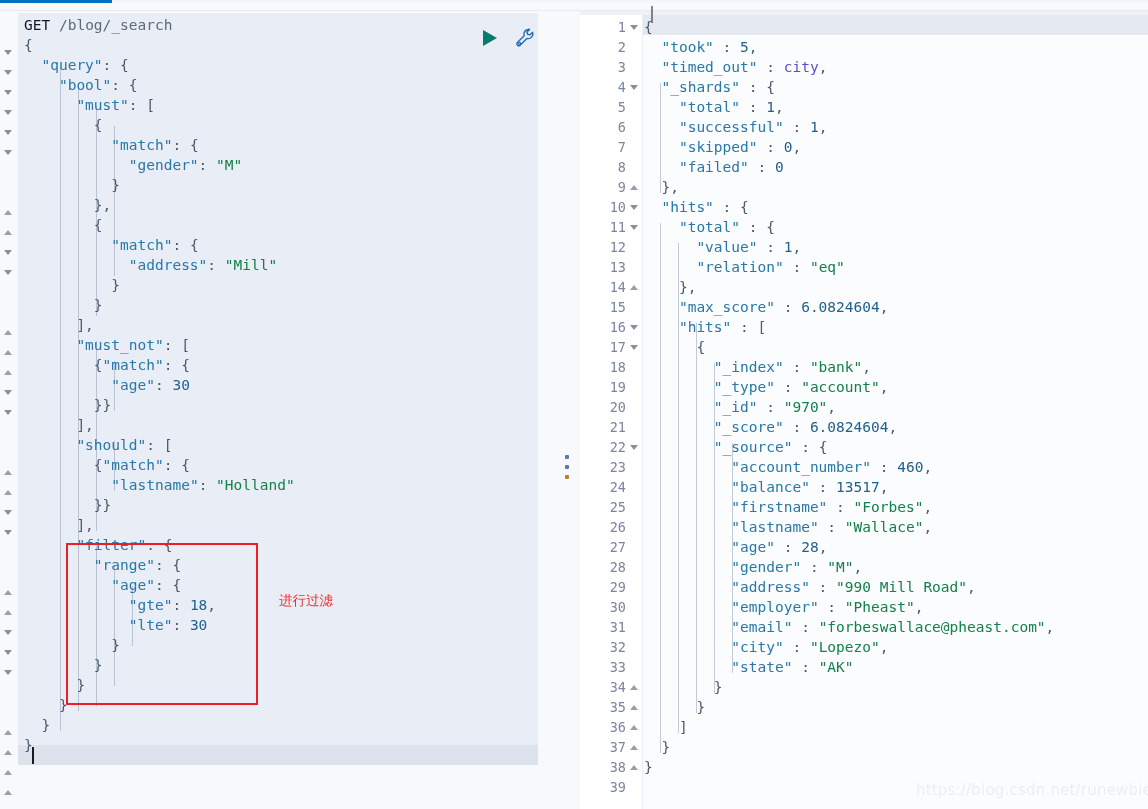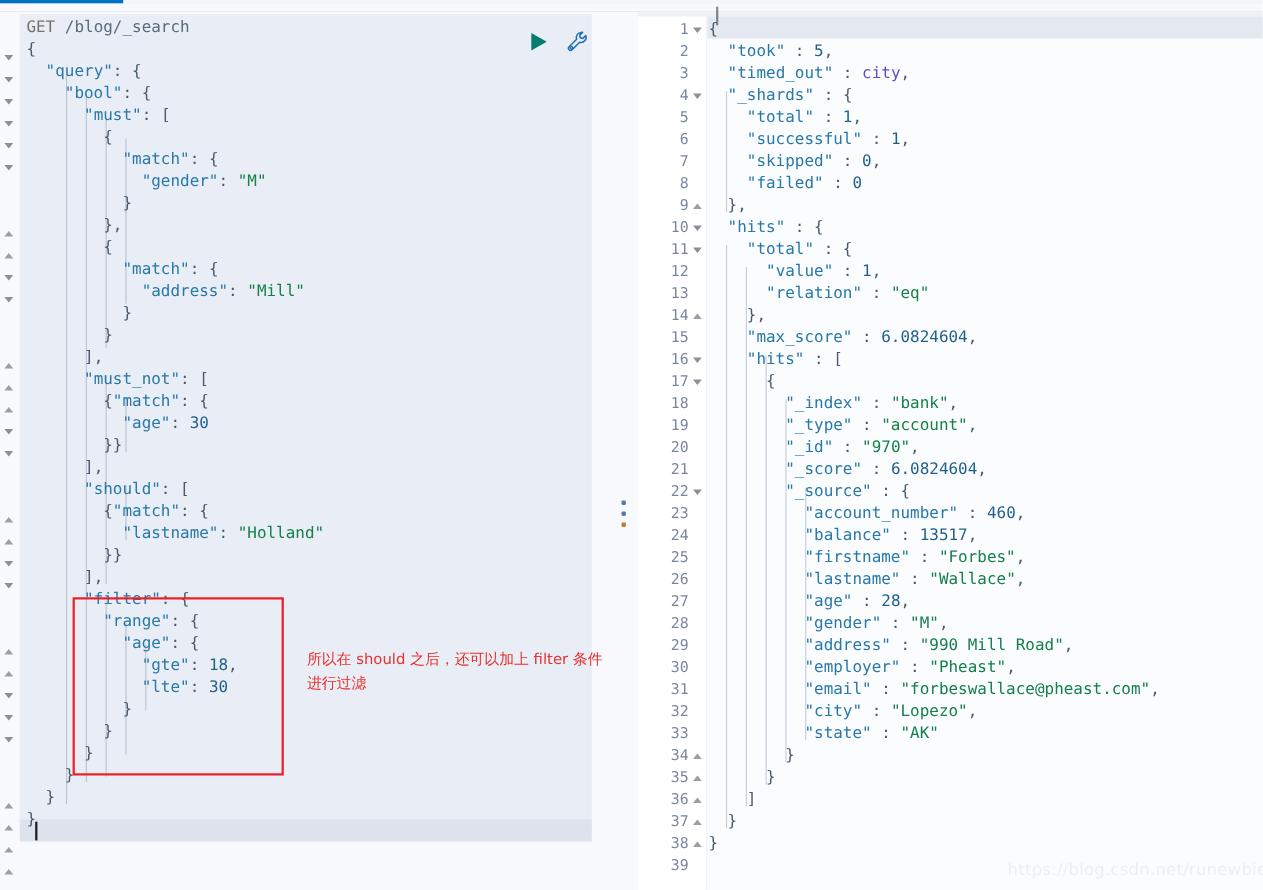--- a/index.html
+++ b/index.html
@@ -81,21 +81,21 @@
   .fold-arrow.up   { border-bottom: 5px solid #9aa0a8; }
 
   
   .indent-guide {
     position: absolute;
     width: 1px;
     background: #b9c2d0;
   }
 
   
-  .k-method { color: #737373; }
+  .k-method { color: #0f172a; }
   .k-path   { color: #5a6b7c; }
   .k-key    { color: #2878a8; }
   .k-str    { color: #14804a; }
   .k-num    { color: #1f5f8b; }
   .k-punct  { color: #4a5a6a; }
   .k-bool   { color: #5b4fcf; }
 
   
   .play-btn {
     position: absolute;
@@ -354,21 +354,20 @@
 
     <div class="wrench-btn">
       <svg width="22" height="22" viewBox="0 0 22 22">
         <path d="M14.5 2.5a4.6 4.6 0 0 0-4.3 6.2L3.4 15.5a1.9 1.9 0 0 0 2.7 2.7l6.8-6.8a4.6 4.6 0 0 0 5.6-6.1l-2.6 2.6-2.3-.6-.6-2.3 2.6-2.6a4.6 4.6 0 0 0-1.1-.1z" fill="none" stroke="#1f6fb5" stroke-width="1.4" stroke-linejoin="round"></path>
         <circle cx="5.6" cy="16.4" r="1.1" fill="none" stroke="#1f6fb5" stroke-width="1.2"></circle>
       </svg>
     </div>
 
     <div class="anno-box"></div>
     <div class="anno-text">
-      <div>所以在 should 之后，还可以加上 filter 条件</div>
       <div>进行过滤</div>
     </div>
   </div>
 
   <div class="splitter">
     <div class="grip">
       <span></span>
       <span></span>
       <span></span>
     </div>

